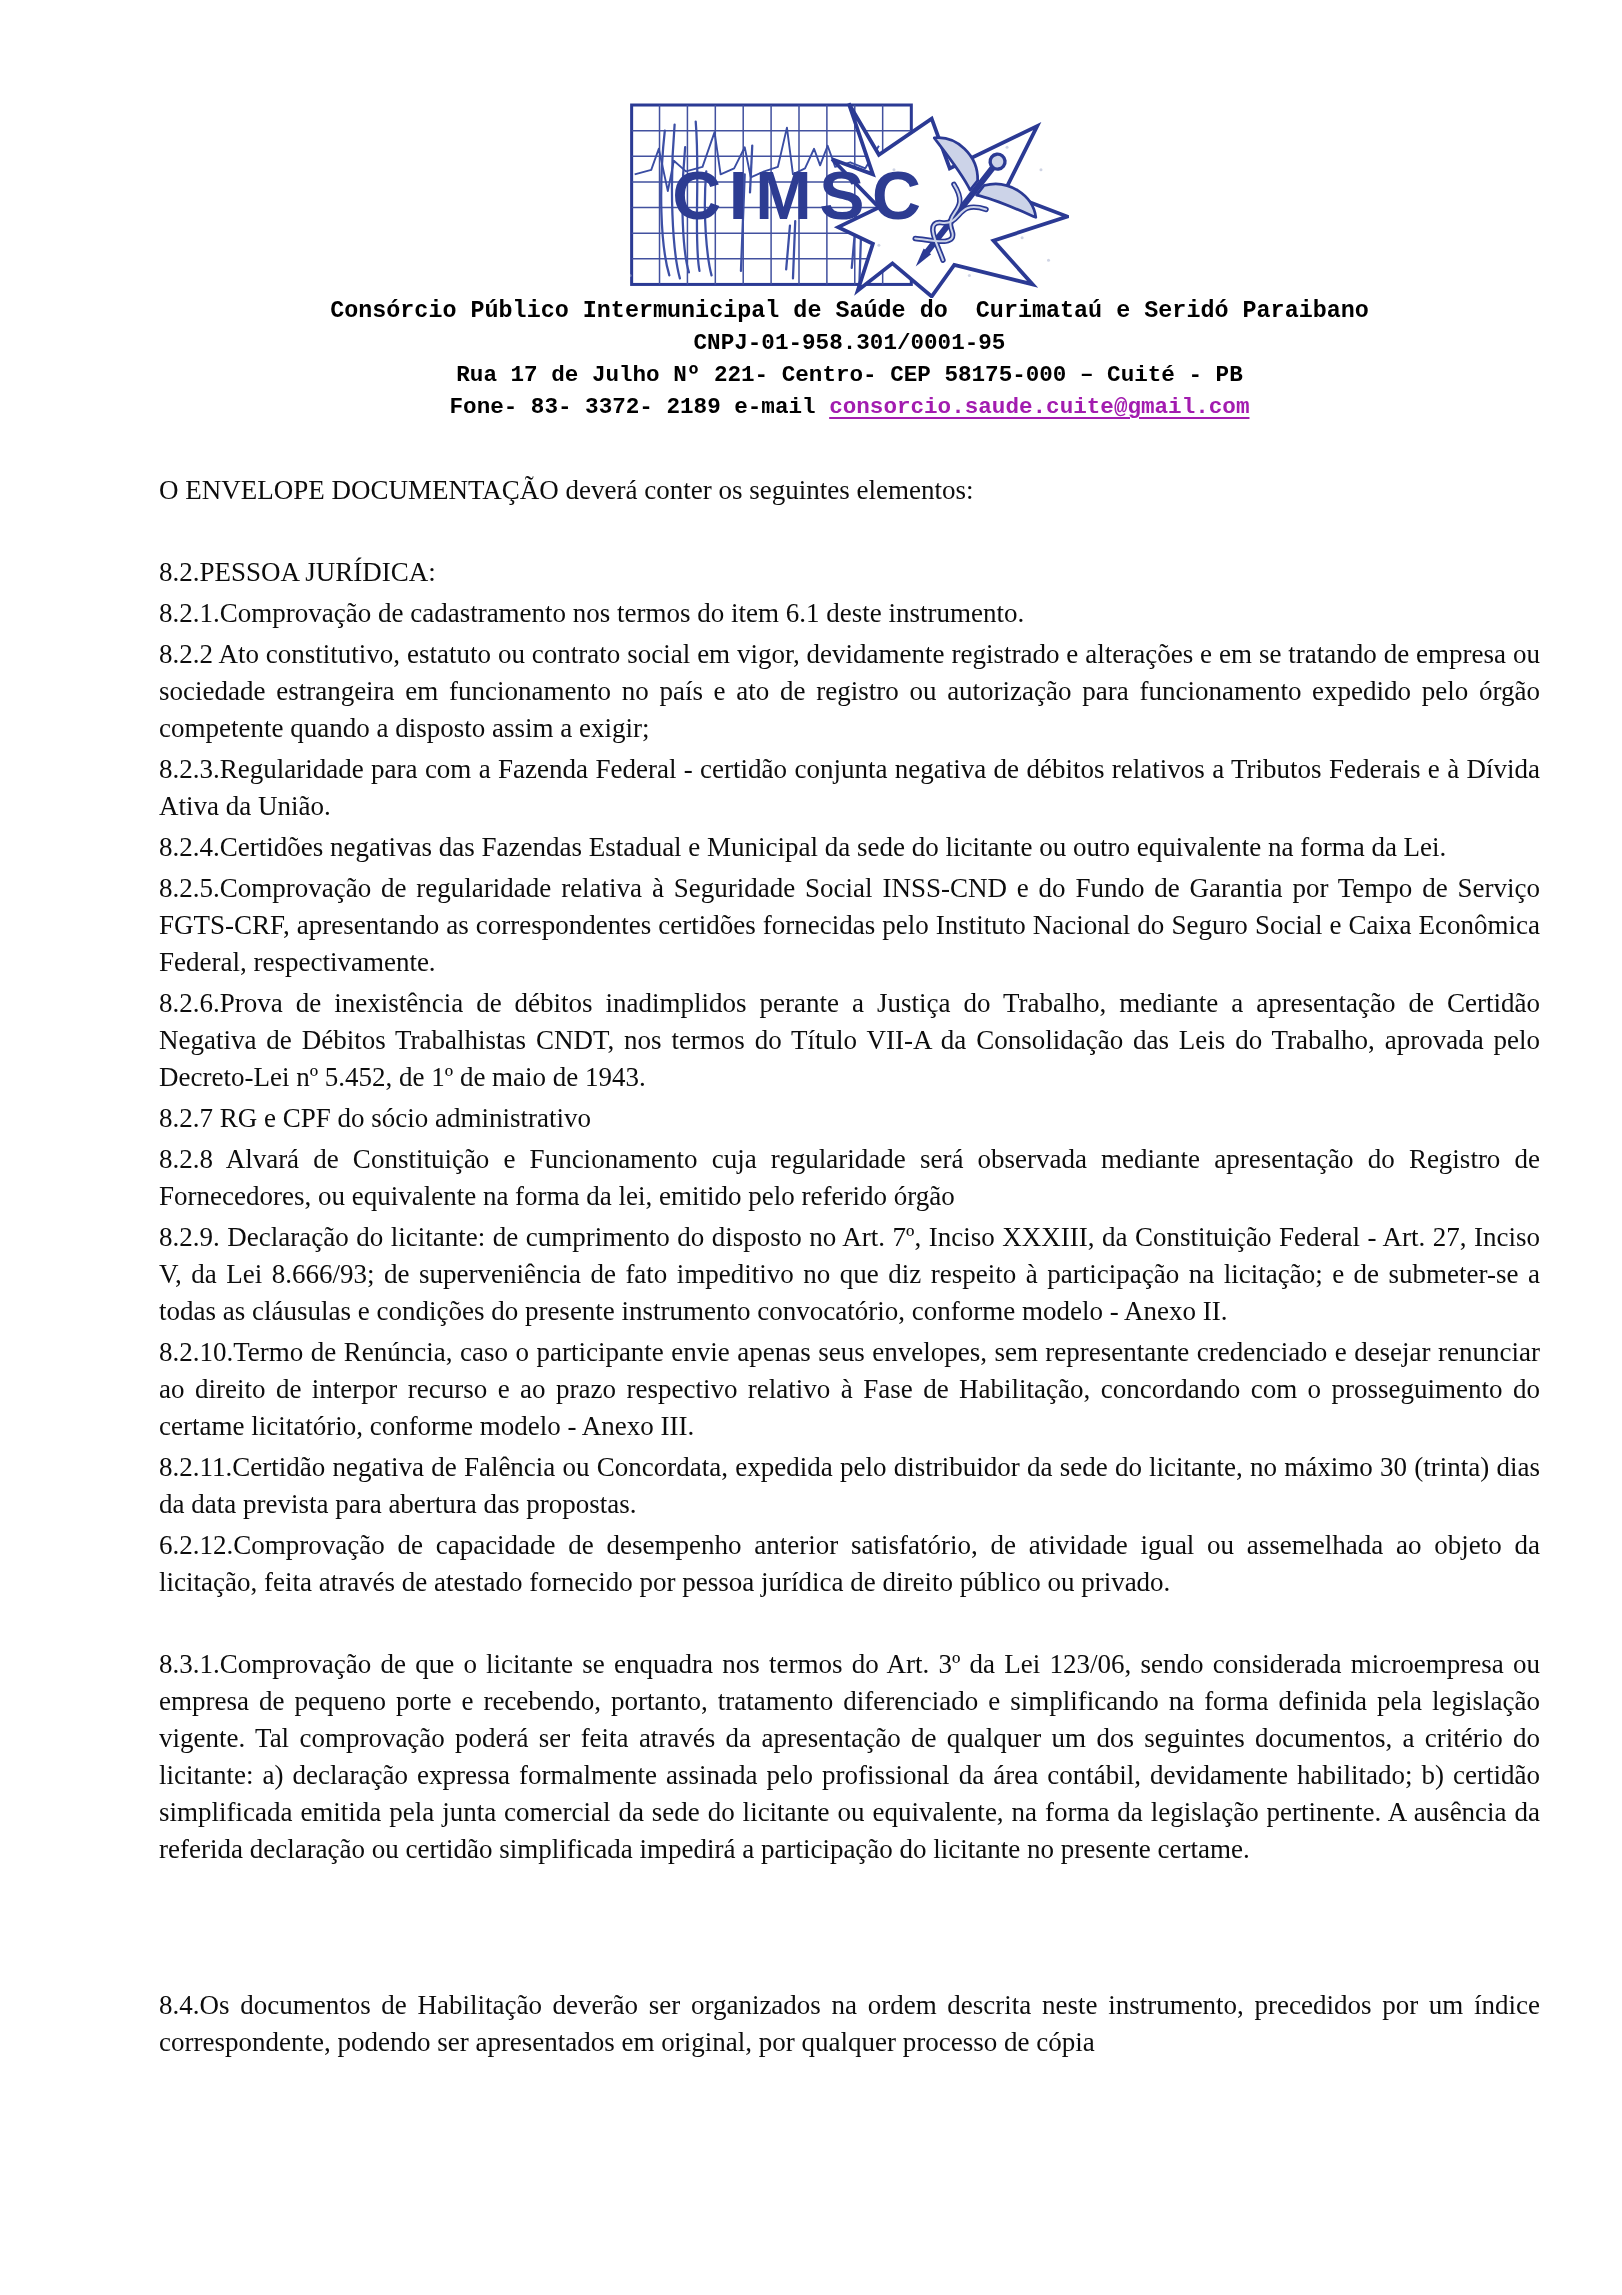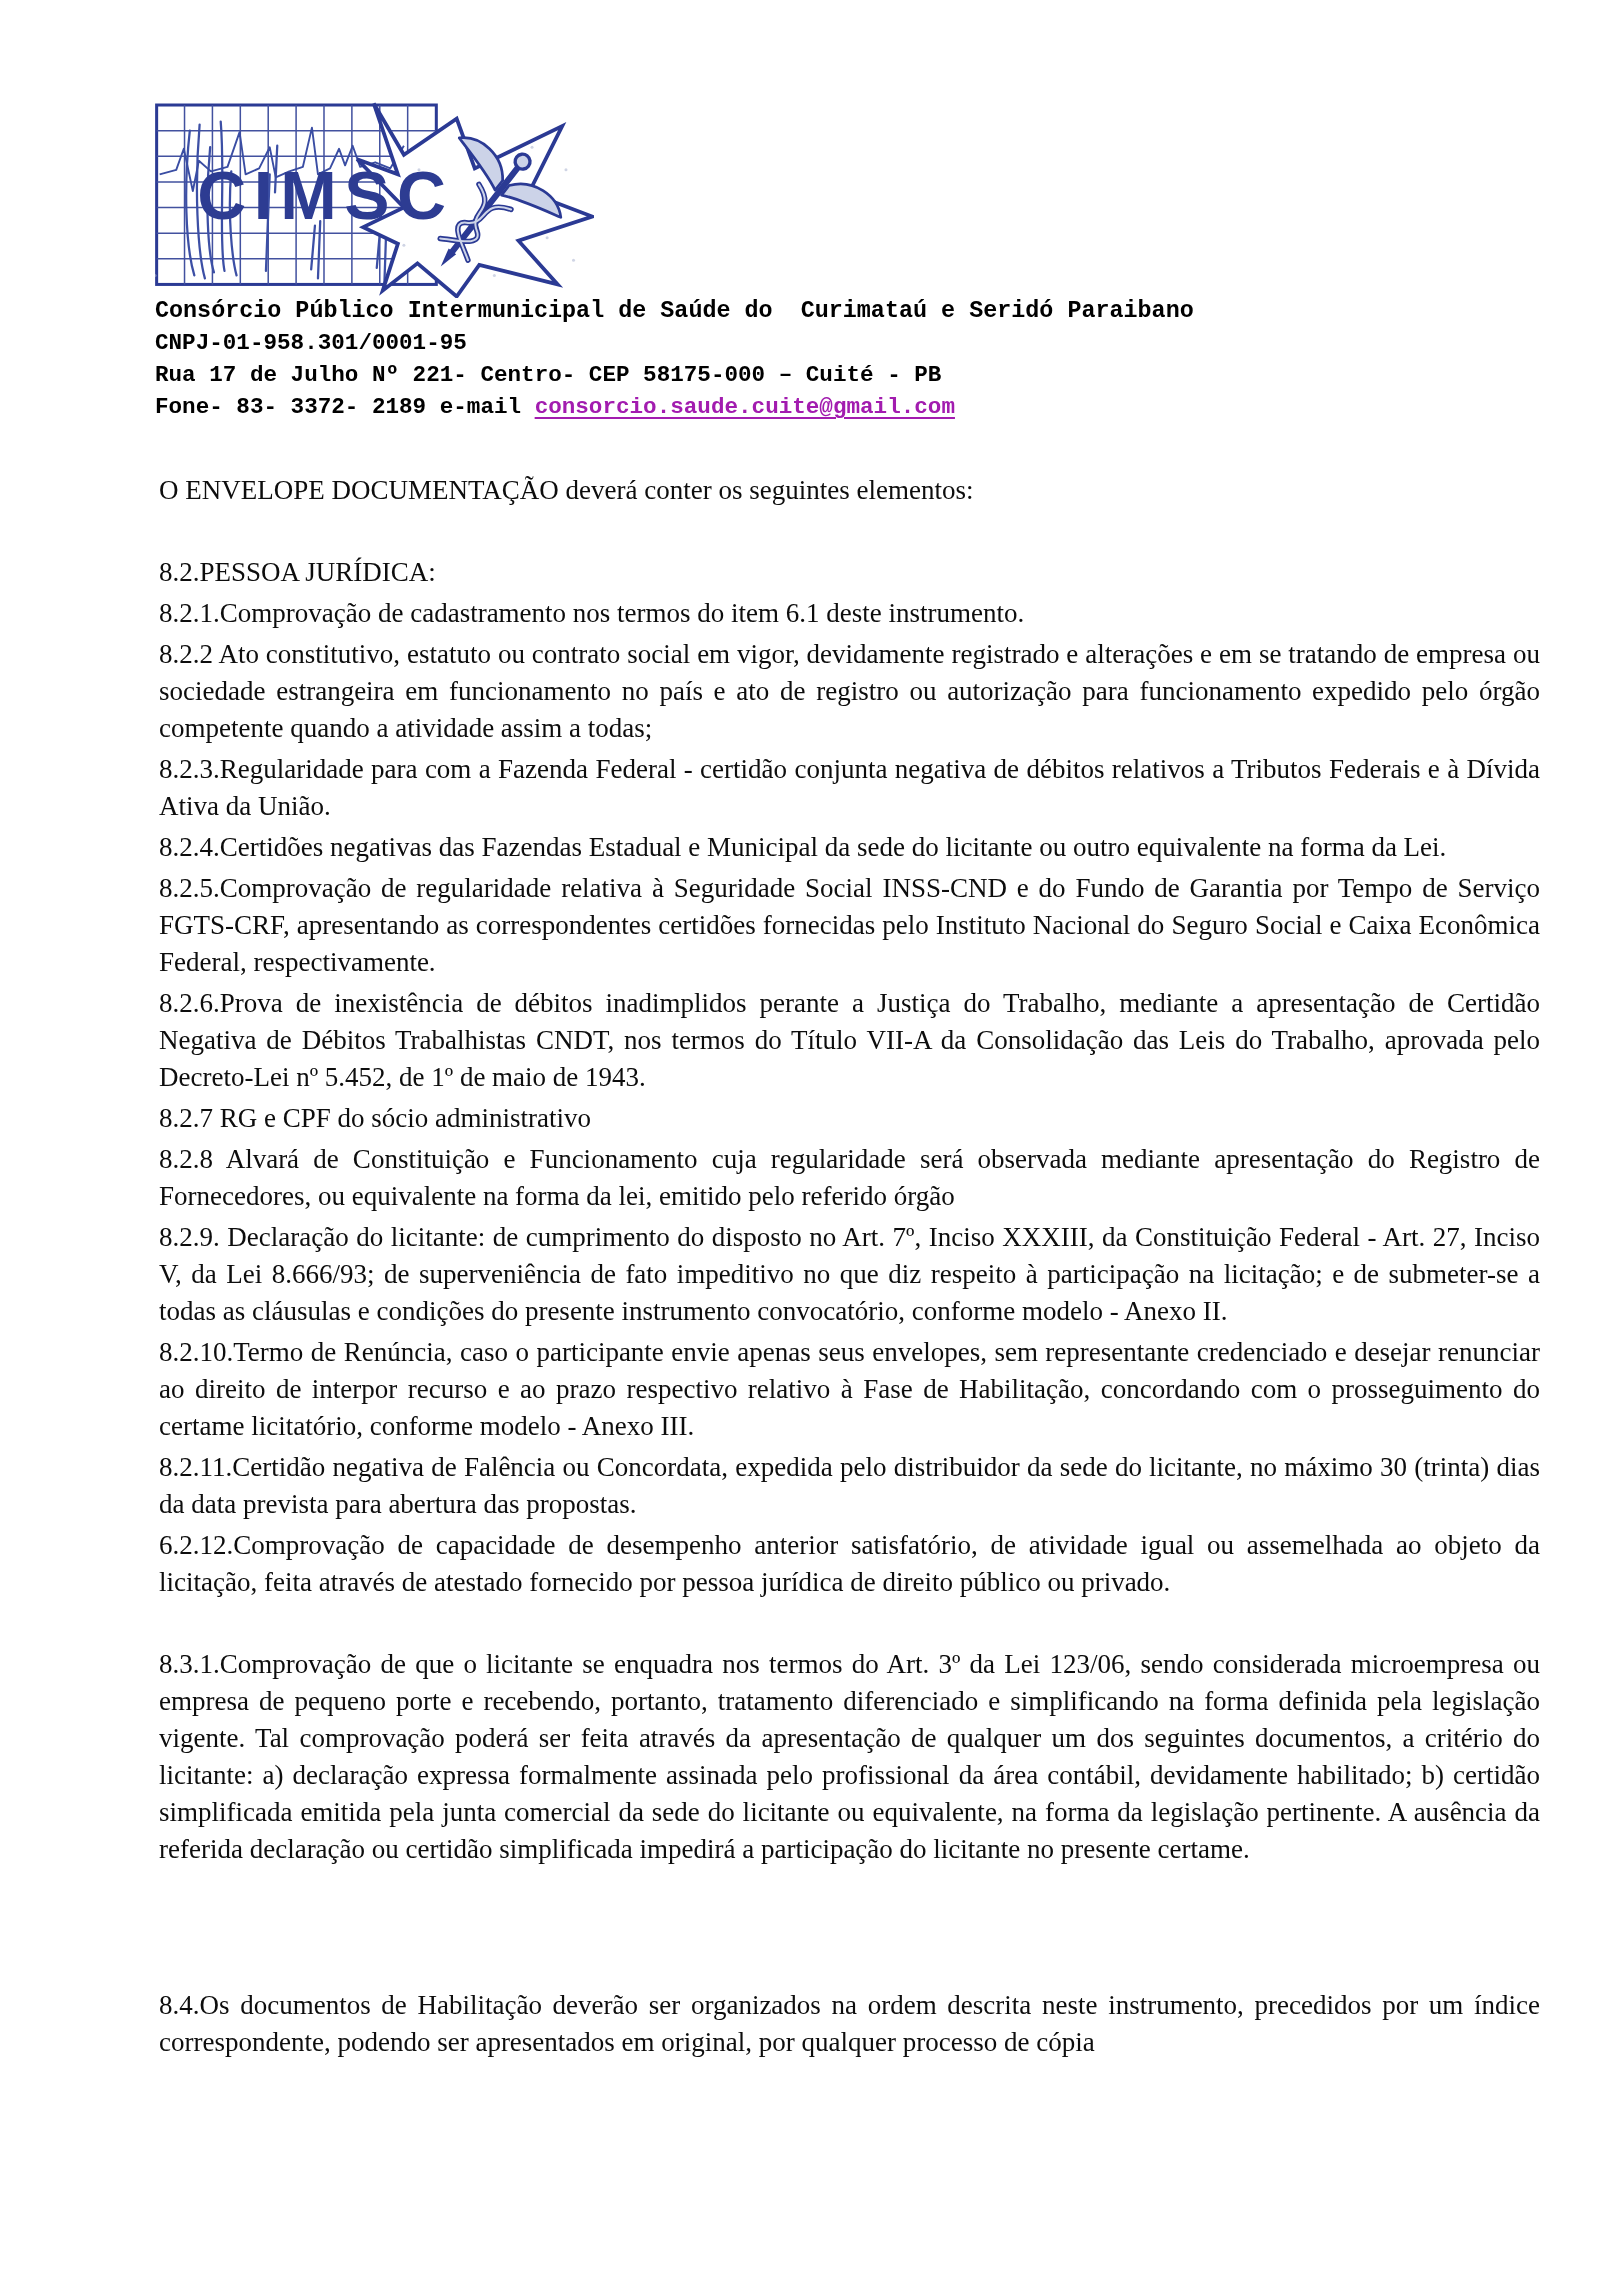--- a/index.html
+++ b/index.html
@@ -6,20 +6,21 @@
   .page {
     position:relative;
     width:1623px; height:2295px;
     background:#ffffff;
     overflow:hidden;
     font-family:"Liberation Serif", serif;
     color:#0d0d0d;
   }
   .header {
     padding: 102px 79px 0 155px;
+    text-align:center;
   }
   .logo-wrap { height:196px; line-height:0; }
   .logo-wrap svg { display:inline-block; }
   .org {
     font-family:Liberation Mono, monospace;
     font-weight:bold;
     color:#000000;
     line-height:32px;
     margin-top:-3px;
   }
@@ -113,21 +114,21 @@
       <div class="org-l3">Rua 17 de Julho Nº 221- Centro- CEP 58175-000 – Cuité - PB</div>
       <div class="org-l4"><span>Fone- 83- 3372- 2189 e-mail </span><a href="#" class="email-link">consorcio.saude.cuite@gmail.com</a></div>
     </div>
   </div>
 
   <div class="doc-body" id="doc-body">
       <p>O ENVELOPE DOCUMENTAÇÃO deverá conter os seguintes elementos:</p>
       <div class="blank-line" style="height: 37px;"></div>
       <p>8.2.PESSOA JURÍDICA:</p>
       <p>8.2.1.Comprovação de cadastramento nos termos do item 6.1 deste instrumento.</p>
-      <p>8.2.2 Ato constitutivo, estatuto ou contrato social em vigor, devidamente registrado e alterações e em se tratando de empresa ou sociedade estrangeira em funcionamento no país e ato de registro ou autorização para funcionamento expedido pelo órgão competente quando a atividade assim a todas;</p>
+      <p>8.2.2 Ato constitutivo, estatuto ou contrato social em vigor, devidamente registrado e alterações e em se tratando de empresa ou sociedade estrangeira em funcionamento no país e ato de registro ou autorização para funcionamento expedido pelo órgão competente quando a disposto assim a exigir;</p>
       <p>8.2.3.Regularidade para com a Fazenda Federal - certidão conjunta negativa de débitos relativos a Tributos Federais e à Dívida Ativa da União.</p>
       <p>8.2.4.Certidões negativas das Fazendas Estadual e Municipal da sede do licitante ou outro equivalente na forma da Lei.</p>
       <p>8.2.5.Comprovação de regularidade relativa à Seguridade Social INSS-CND e do Fundo de Garantia por Tempo de Serviço FGTS-CRF, apresentando as correspondentes certidões fornecidas pelo Instituto Nacional do Seguro Social e Caixa Econômica Federal, respectivamente.</p>
       <p>8.2.6.Prova de inexistência de débitos inadimplidos perante a Justiça do Trabalho, mediante a apresentação de Certidão Negativa de Débitos Trabalhistas CNDT, nos termos do Título VII-A da Consolidação das Leis do Trabalho, aprovada pelo Decreto-Lei nº 5.452, de 1º de maio de 1943.</p>
       <p>8.2.7 RG e CPF do sócio administrativo</p>
       <p>8.2.8 Alvará de Constituição e Funcionamento cuja regularidade será observada mediante apresentação do Registro de Fornecedores, ou equivalente na forma da lei, emitido pelo referido órgão</p>
       <p>8.2.9. Declaração do licitante: de cumprimento do disposto no Art. 7º, Inciso XXXIII, da Constituição Federal - Art. 27, Inciso V, da Lei 8.666/93; de superveniência de fato impeditivo no que diz respeito à participação na licitação; e de submeter-se a todas as cláusulas e condições do presente instrumento convocatório, conforme modelo - Anexo II.</p>
       <p>8.2.10.Termo de Renúncia, caso o participante envie apenas seus envelopes, sem representante credenciado e desejar renunciar ao direito de interpor recurso e ao prazo respectivo relativo à Fase de Habilitação, concordando com o prosseguimento do certame licitatório, conforme modelo - Anexo III.</p>
       <p>8.2.11.Certidão negativa de Falência ou Concordata, expedida pelo distribuidor da sede do licitante, no máximo 30 (trinta) dias da data prevista para abertura das propostas.</p>
       <p>6.2.12.Comprovação de capacidade de desempenho anterior satisfatório, de atividade igual ou assemelhada ao objeto da licitação, feita através de atestado fornecido por pessoa jurídica de direito público ou privado.</p>

